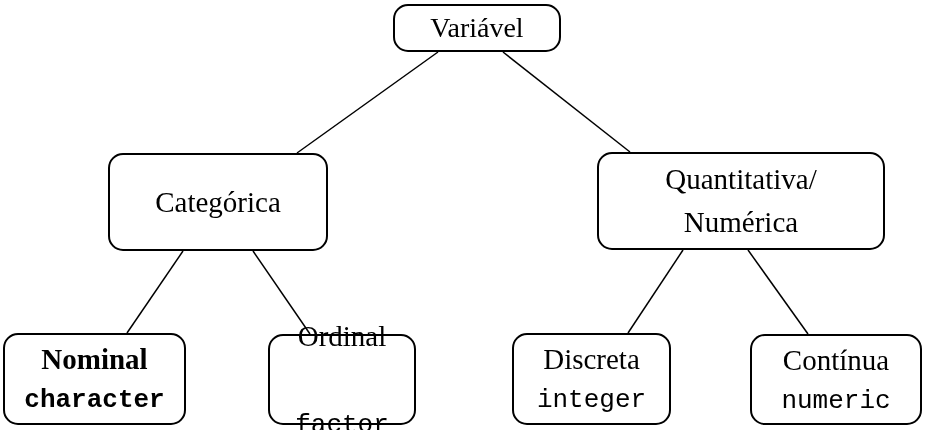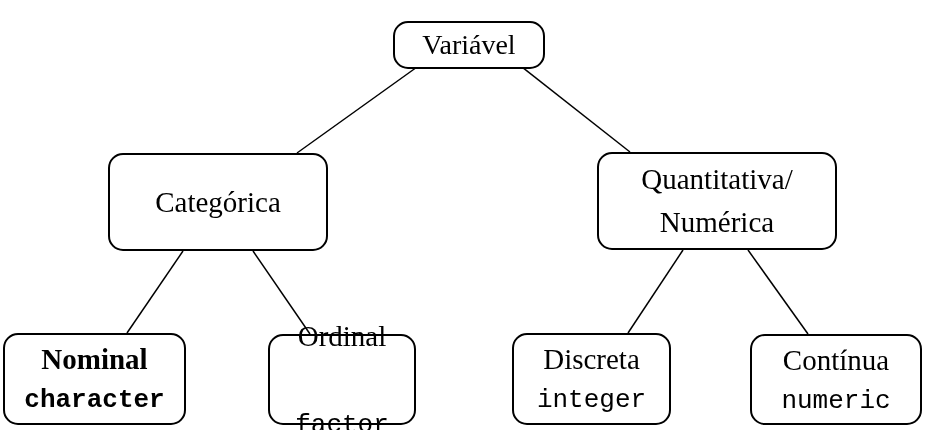--- a/index.html
+++ b/index.html
@@ -39,24 +39,24 @@
   .node .serif-line {
     font-family: "Liberation Serif", "DejaVu Serif", serif;
     font-size: 29px;
     white-space: nowrap;
   }
   .node .mono-line {
     font-family: "Liberation Mono", "DejaVu Sans Mono", monospace;
     font-size: 26px;
     white-space: nowrap;
   }
-  .node-root      { left: 393px; top: 4px;   width: 152px; height: 48px; margin-top: 17px; }
+  .node-root      { left: 393px; top: 4px;   width: 168px; height: 48px; }
   .node-root .serif-line { font-size: 28px; }
   .node-qual      { left: 108px; top: 153px; width: 220px; height: 98px; }
-  .node-quant     { left: 597px; top: 152px; width: 240px; height: 98px; }
+  .node-quant     { left: 597px; top: 152px; width: 288px; height: 98px; }
   .node-nominal   { left: 3px;   top: 333px; width: 183px; height: 92px; font-weight: bold; }
   .node-ordinal   { left: 268px; top: 334px; width: 148px; height: 91px; gap: 48px; }
   .node-discreta  { left: 512px; top: 333px; width: 159px; height: 92px; }
   .node-continua  { left: 750px; top: 334px; width: 172px; height: 91px; }
 </style>
 </head>
 <body>
 
 <div class="stage">
 

